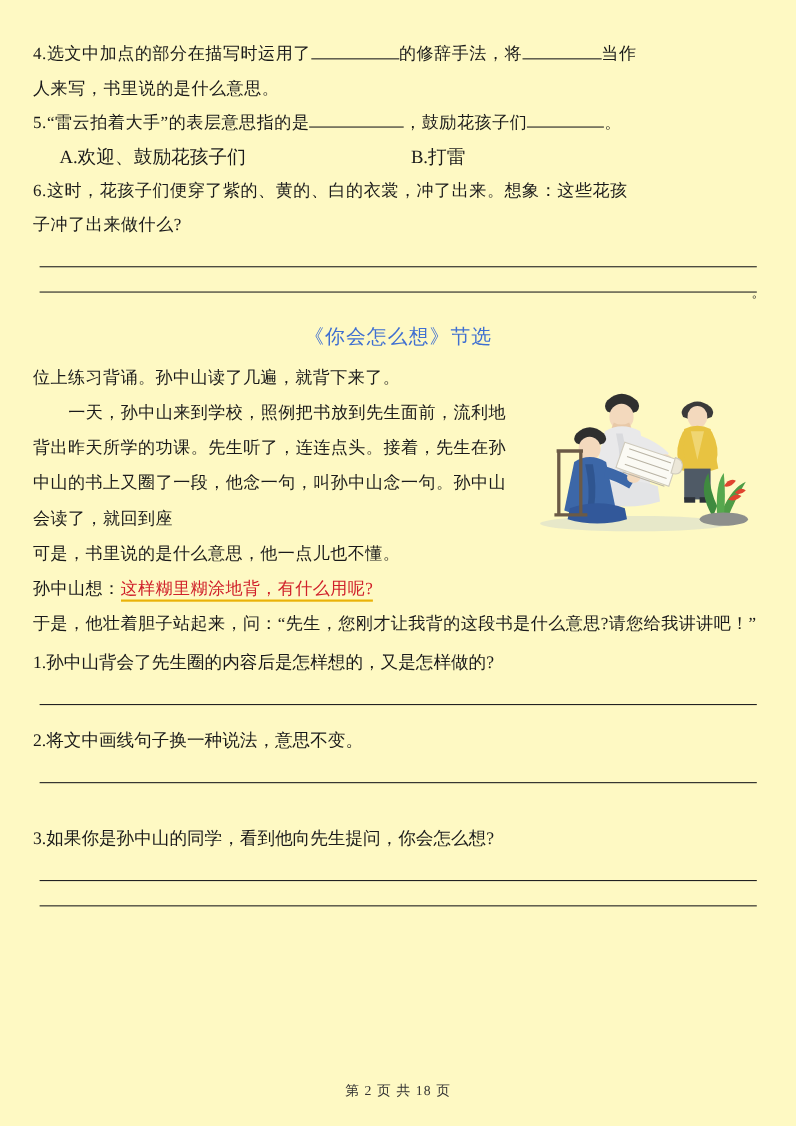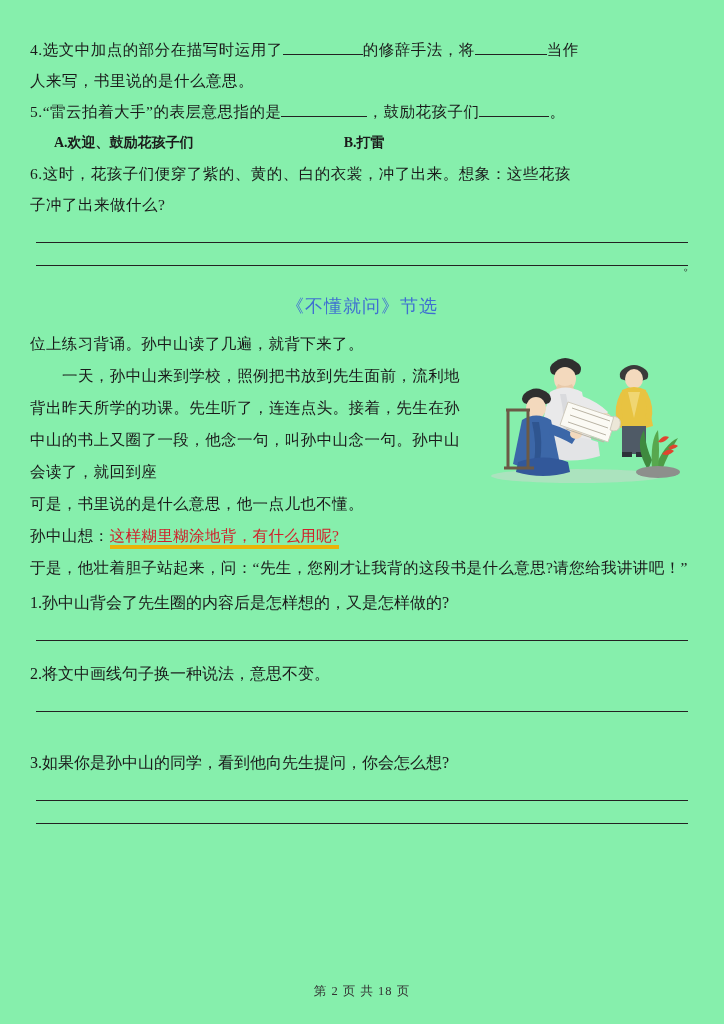--- a/index.html
+++ b/index.html
@@ -9,45 +9,44 @@
   }
   body {
     font-family: "Liberation Serif", "DejaVu Serif", serif;
     color: #1a1a1a;
   }
   .page {
     position: relative;
     width: 724px;
     height: 1024px;
     margin: 0 auto;
-    background: #86efac;
+    background: #fef9c3;
     overflow: hidden;
     box-sizing: border-box;
     padding: 34px 30px 0 30px;
   }
   .q-line {
     font-size: 15.5px;
     line-height: 31px;
     letter-spacing: 0.5px;
     text-align: justify;
   }
   .blank {
     display: inline-block;
     border-bottom: 1px solid #222;
     vertical-align: baseline;
   }
   .b80 { width: 80px; }
   .b72 { width: 72px; }
   .b86 { width: 86px; }
   .b70 { width: 70px; }
   .choices {
-    font-size: 14px;
+    font-size: 17px;
     line-height: 31px;
     padding-left: 24px;
-    font-weight: bold;
   }
   .choice-gap { display: inline-block; width: 150px; }
   .answer-rule {
     border-bottom: 1px solid #222;
     height: 0;
     margin: 22px 6px 0 6px;
   }
   .rule-row {
     position: relative;
   }
@@ -78,21 +77,21 @@
   }
   .figure {
     float: right;
     width: 222px;
     height: 160px;
     margin: 2px 0 4px 12px;
     position: relative;
   }
   .red-underline {
     color: #d0202a;
-    border-bottom: 4px solid #eab308;
+    border-bottom: 2px solid #eab308;
     padding-bottom: 1px;
   }
   .sub-q {
     font-size: 16px;
     line-height: 30px;
     margin-top: 4px;
   }
   .footer {
     position: absolute;
     left: 0;
@@ -133,21 +132,21 @@
   </div>
 
   <div class="rule-row">
     <div class="answer-rule"></div>
   </div>
   <div class="rule-row">
     <div class="answer-rule"></div>
     <span class="tail">。</span>
   </div>
 
-  <div class="title">《不懂就问》节选</div>
+  <div class="title">《你会怎么想》节选</div>
 
   <div class="flow">
 
     <div class="figure">
       <svg class="illus" viewBox="0 0 222 160" xmlns="http://www.w3.org/2000/svg">
 
         <ellipse cx="105" cy="146" rx="86" ry="7" fill="#cfd8cf" opacity="0.5"></ellipse>
 
         <g>
           <path d="M150 40 q12 -10 24 0 q4 4 1 9 q-13 6 -26 0 q-3 -5 1 -9z" fill="#3a3a3a"></path>

